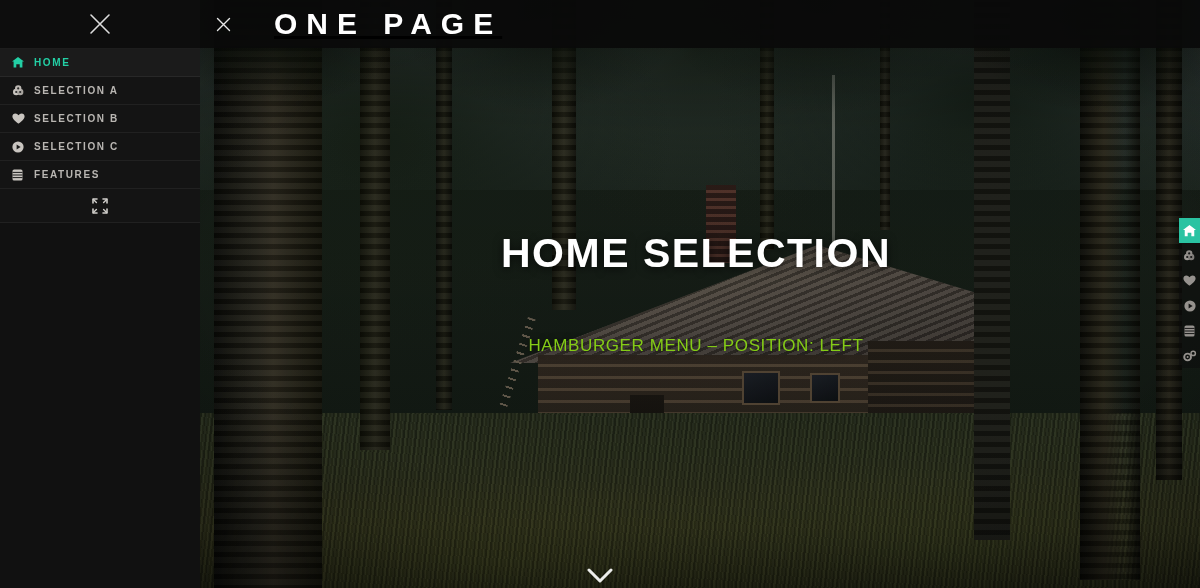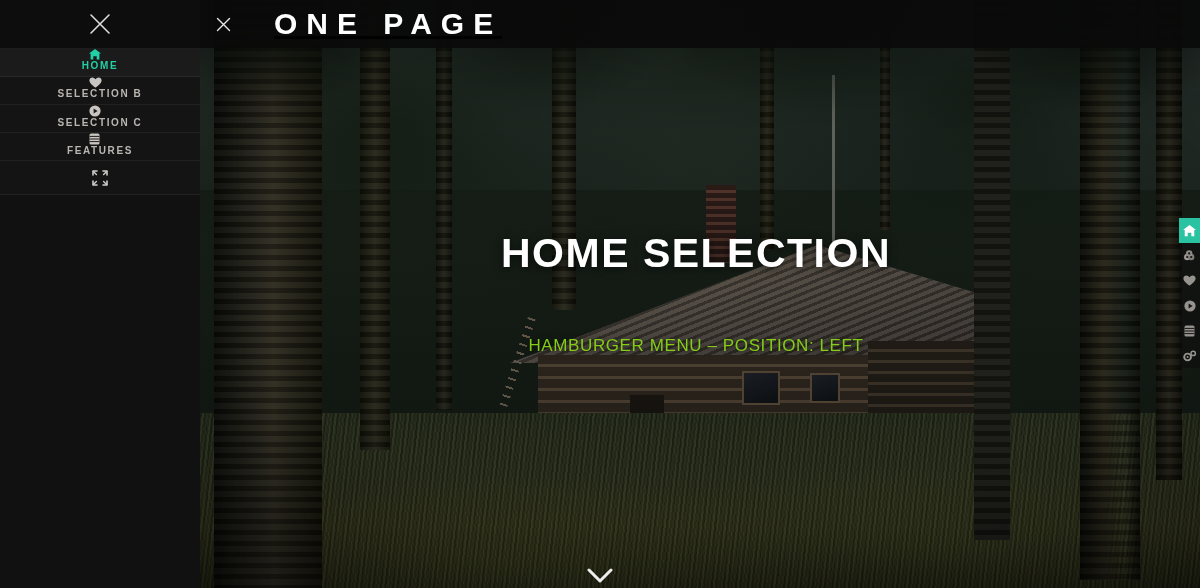--- a/index.html
+++ b/index.html
@@ -178,21 +178,20 @@
   .nav { border-top: 1px solid rgba(255,255,255,.05); }
   .nav-item {
     position: relative;
     height: 28px; display: flex; align-items: center;
     padding: 0 12px;
     border-bottom: 1px solid rgba(255,255,255,.06);
     color: #b9b6b2;
     font-size: 10px; font-weight: 700; letter-spacing: 1.6px;
     cursor: pointer;
     background: #141414;
-    flex-direction: column;
   }
   .nav-item.active { color: #23cfa5; background: #1b1b1b; }
   .nav-ico {
     width: 16px; display: inline-flex; align-items: center; justify-content: flex-start;
     margin-right: 6px; flex: 0 0 auto;
   }
   .nav-label { white-space: nowrap; }
   .nav-caret {
     position: absolute; right: 0; top: 0; height: 100%; width: 30px;
     display: flex; align-items: center; justify-content: center;
@@ -319,20 +318,33 @@
       <div class="nav-item active">
         <span class="nav-ico">
           <svg width="12" height="11" viewBox="0 0 12 11">
             <path d="M6 0 L0 4.6 H1.6 V10.4 H4.3 V7.2 H7.7 V10.4 H10.4 V4.6 H12 Z" fill="currentColor"></path>
           </svg>
         </span>
         <span class="nav-label">HOME</span>
       </div>
 
 
+      <div class="nav-item">
+        <span class="nav-ico">
+          <svg width="14" height="11" viewBox="0 0 14 11">
+            <circle cx="4.2" cy="7" r="3.2" fill="#c9c5c0"></circle>
+            <circle cx="8.2" cy="7" r="3.2" fill="#a9a5a0"></circle>
+            <circle cx="6.2" cy="3.4" r="3.2" fill="#bdb9b4"></circle>
+            <circle cx="4.2" cy="7" r="1.1" fill="#2b2b2b"></circle>
+            <circle cx="8.2" cy="7" r="1.1" fill="#2b2b2b"></circle>
+            <circle cx="6.2" cy="3.4" r="1.1" fill="#2b2b2b"></circle>
+          </svg>
+        </span>
+        <span class="nav-label">SELECTION A</span>
+      </div>
 
       <div class="nav-item">
         <span class="nav-ico">
           <svg width="13" height="11" viewBox="0 0 13 11">
             <path d="M6.5 10.5 C6.5 10.5 0.4 6.6 0.4 3.4 C0.4 1.5 1.8 0.4 3.3 0.4 C4.6 0.4 5.9 1.2 6.5 2.3 C7.1 1.2 8.4 0.4 9.7 0.4 C11.2 0.4 12.6 1.5 12.6 3.4 C12.6 6.6 6.5 10.5 6.5 10.5 Z" fill="#c9c5c0"></path>
           </svg>
         </span>
         <span class="nav-label">SELECTION B</span>
       </div>
 

